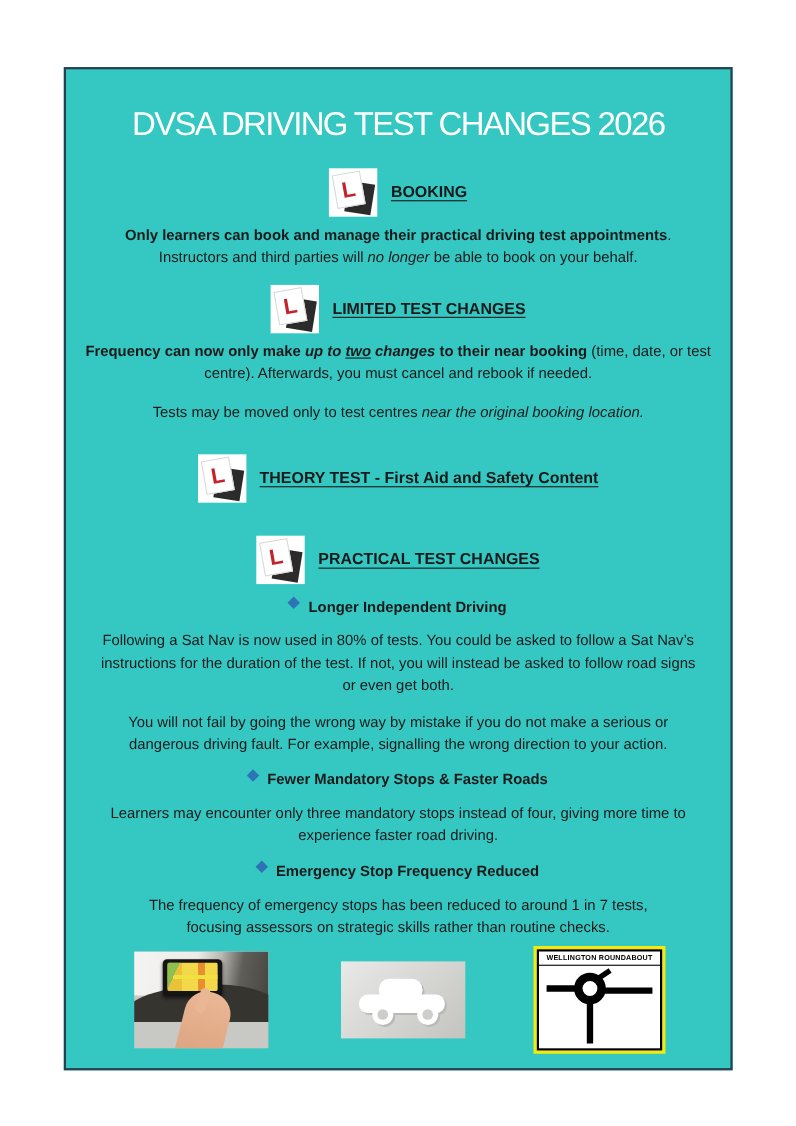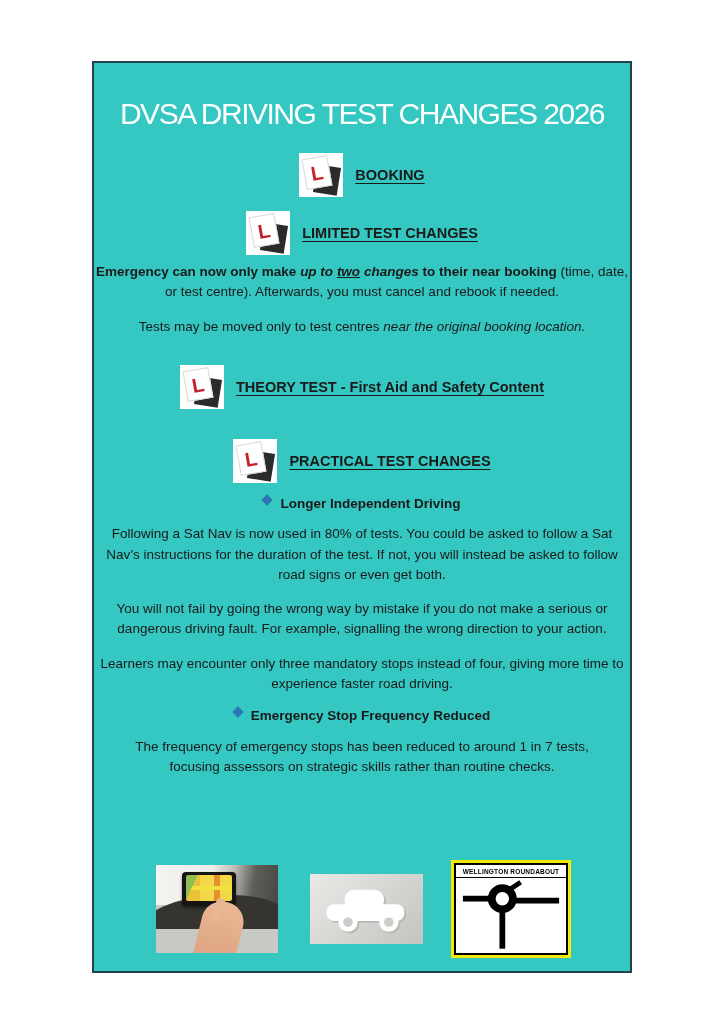--- a/index.html
+++ b/index.html
@@ -3,21 +3,21 @@
 <meta charset="utf-8">
 <style>
   :root{
     --teal:#35c7c2; --board_border:#24424d; --text:#1a1a1a; --title:#ffffff;
     --bullet_blue:#2e74b5; --l_red:#c4232b; --sign_yellow:#f2ea0a; --sign_red:#c0392b;
   }
   *{box-sizing:border-box;margin:0;padding:0;}
   html,body{background:#ffffff;}
   body{width:724px;height:1024px;font-family:"Liberation Sans","DejaVu Sans",sans-serif;color:var(--text);}
   .board{
-    width:540px;height:912px;margin:61px auto 0;background:var(--teal);
+    width:608px;height:912px;margin:61px auto 0;background:var(--teal);
     border:2px solid var(--board_border);padding-top:32px;
     display:flex;flex-direction:column;overflow:hidden;
   }
   h1.title{
     text-align:center;color:var(--title);font-weight:400;font-size:30px;
     letter-spacing:-1.5px;line-height:1.25;
   }
   .sec{text-align:center;}
   .sec-booking{margin-top:20px;}
   .sec-limited{margin-top:14px;}
@@ -90,33 +90,34 @@
   <section class="sec sec-booking">
     <div class="hrow">
       <span class="lplate">
         <span class="lp-shadow"></span>
         <span class="lp-card">
           <span class="lp-letter">L</span>
         </span>
       </span>
       <span class="heading">BOOKING</span>
     </div>
+    <p class="para w545"><span class="b">Only learners can book and manage their practical driving test appointments</span><span>. Instructors and third parties will </span><span class="i">no longer</span><span> be able to book on your behalf.</span></p>
   </section>
 
   <section class="sec sec-limited">
     <div class="hrow">
       <span class="lplate">
         <span class="lp-shadow"></span>
         <span class="lp-card">
           <span class="lp-letter">L</span>
         </span>
       </span>
       <span class="heading">LIMITED TEST CHANGES</span>
     </div>
-    <p class="para w575"><span class="b">Emergency can now only make </span><span class="b i">up to </span><span class="b i u">two</span><span class="b i"> changes</span><span class="b"> to their near booking </span><span>(time, date, or test centre). Afterwards, you must cancel and rebook if needed.</span></p>
+    <p class="para w575"><span class="b">Frequency can now only make </span><span class="b i">up to </span><span class="b i u">two</span><span class="b i"> changes</span><span class="b"> to their near booking </span><span>(time, date, or test centre). Afterwards, you must cancel and rebook if needed.</span></p>
     <p class="para w545 pgap"><span>Tests may be moved only to test centres </span><span class="i">near the original booking location.</span></p>
   </section>
 
   <section class="sec sec-theory">
     <div class="hrow">
       <span class="lplate">
         <span class="lp-shadow"></span>
         <span class="lp-card">
           <span class="lp-letter">L</span>
         </span>
@@ -136,20 +137,24 @@
       <span class="heading">PRACTICAL TEST CHANGES</span>
     </div>
 
     <div class="bullet-row">
       <span class="diamond"></span>
       <span class="bullet-label">Longer Independent Driving</span>
     </div>
     <p class="para w555 pgap"><span>Following a Sat Nav is now used in 80% of tests. You could be asked to follow a Sat Nav’s instructions for the duration of the test. If not, you will instead be asked to follow road signs or even get both.</span></p>
     <p class="para w555 pgap"><span>You will not fail by going the wrong way by mistake if you do not make a serious or dangerous driving fault. For example, signalling the wrong direction to your action.</span></p>
 
+    <div class="bullet-row">
+      <span class="diamond"></span>
+      <span class="bullet-label">Fewer Mandatory Stops &amp; Faster Roads</span>
+    </div>
     <p class="para w530 pgap"><span>Learners may encounter only three mandatory stops instead of four, giving more time to experience faster road driving.</span></p>
 
     <div class="bullet-row">
       <span class="diamond"></span>
       <span class="bullet-label">Emergency Stop Frequency Reduced</span>
     </div>
     <p class="para w500 pgap"><span>The frequency of emergency stops has been reduced to around 1 in 7 tests, focusing assessors on strategic skills rather than routine checks.</span></p>
   </section>
 
   <div class="images-row">

